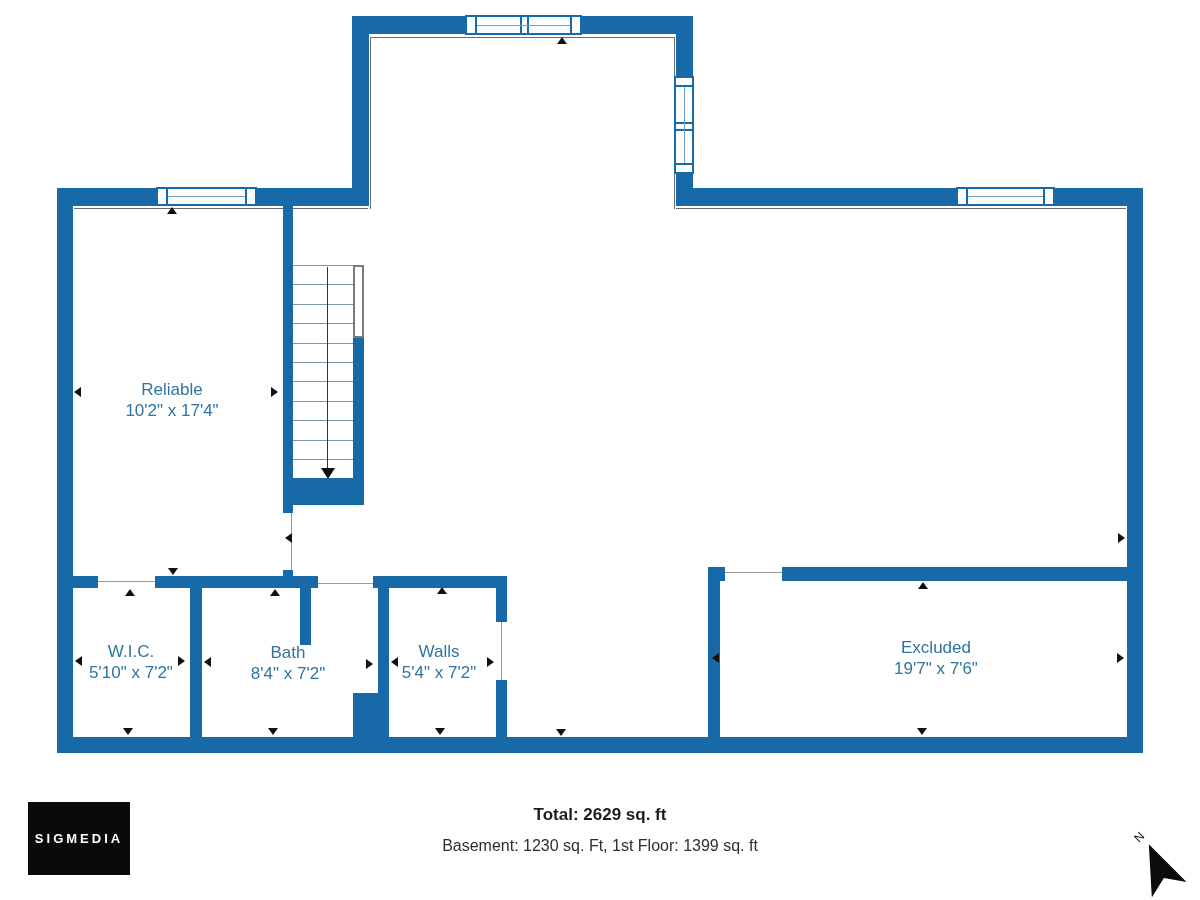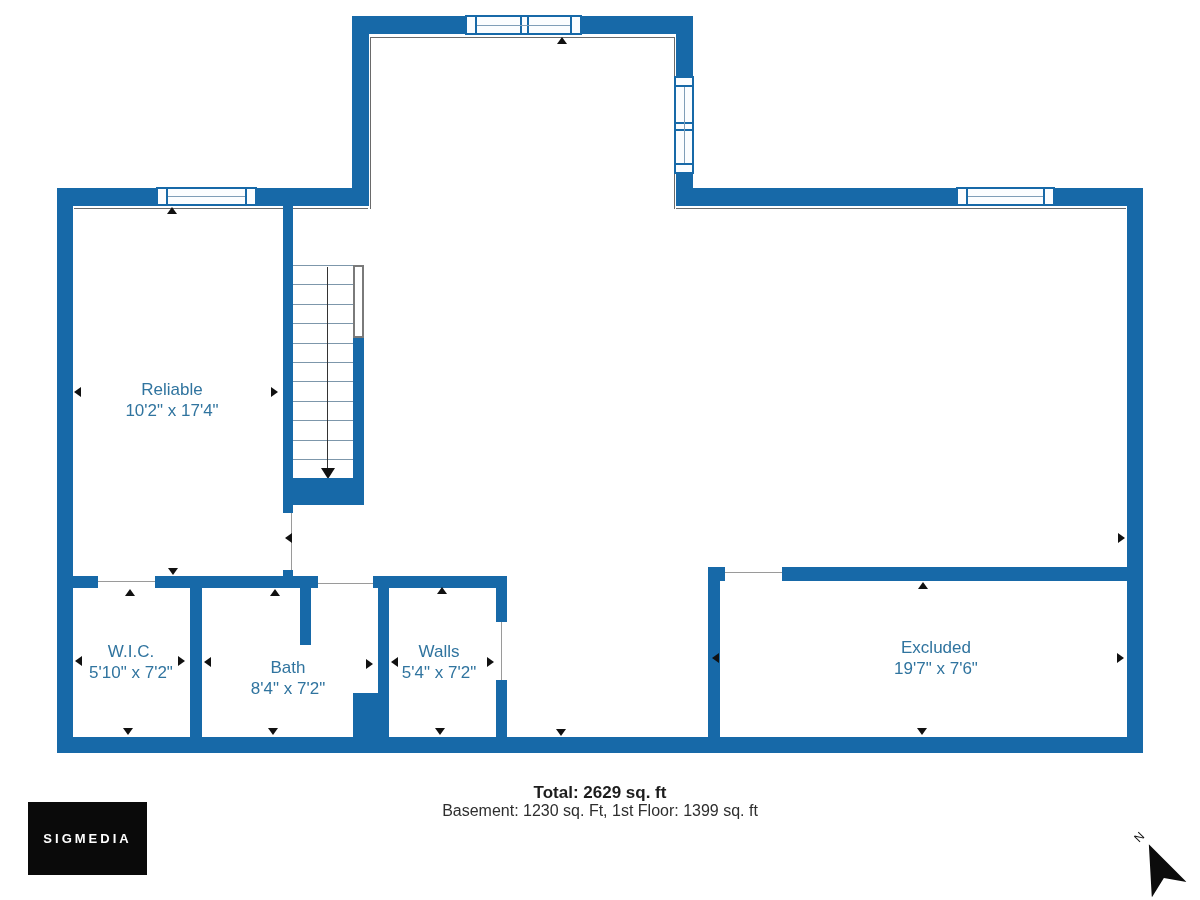--- a/index.html
+++ b/index.html
@@ -23,25 +23,25 @@
   .tri{position:absolute;width:0;height:0;}
   .tu{border-left:5px solid transparent;border-right:5px solid transparent;border-bottom:7px solid #111;}
   .td{border-left:5px solid transparent;border-right:5px solid transparent;border-top:7px solid #111;}
   .tlf{border-top:5px solid transparent;border-bottom:5px solid transparent;border-right:7px solid #111;}
   .trt{border-top:5px solid transparent;border-bottom:5px solid transparent;border-left:7px solid #111;}
   .win{position:absolute;background:#fbfdff;border:2px solid var(--wall);box-sizing:border-box;}
   .win i{position:absolute;background:var(--wall);}
   .win em{position:absolute;background:#7f9eb8;}
   .room-label{position:absolute;transform:translateX(-50%);text-align:center;color:var(--label);
     font-size:17px;line-height:21px;white-space:nowrap;}
-  .footer{position:absolute;left:0;top:783px;width:1200px;text-align:center;color:#2e2e2e;}
+  .footer{position:absolute;left:0;top:805px;width:1200px;text-align:center;color:#2e2e2e;}
   .footer .total{font-size:17px;font-weight:bold;color:#1d1d1d;line-height:19px;}
-  .footer .sub{font-size:16px;line-height:18px;}
+  .footer .sub{font-size:16px;line-height:18px;margin-top:13px;}
   .footer .disc{font-size:10px;color:#4e94c6;margin-top:11px;}
-  .logo{position:absolute;left:28px;top:802px;width:119px;height:73px;background:#0a0a0a;
+  .logo{position:absolute;left:28px;top:802px;width:102px;height:73px;background:#0a0a0a;
     display:flex;align-items:center;justify-content:center;}
   .logo span{color:#fff;font-size:13px;font-weight:600;letter-spacing:3px;}
   .compass{position:absolute;left:1128px;top:828px;width:70px;height:68px;}
   .compass .n{position:absolute;left:7px;top:2px;font-size:12px;color:#111;transform:rotate(-45deg);}
   .compass svg{position:absolute;left:12px;top:14px;transform:rotate(-24deg);}
 </style>
 </head>
 <body>
 
 <div class="plan">
@@ -146,21 +146,21 @@
   <div class="tri td" style="left:917px;top:728px;"></div>
 
   <div class="room-label" style="left:172px;top:379px;">
     <span>Reliable</span><br>
     <span>10'2" x 17'4"</span>
   </div>
   <div class="room-label" style="left:131px;top:641px;">
     <span>W.I.C.</span><br>
     <span>5'10" x 7'2"</span>
   </div>
-  <div class="room-label" style="left:288px;top:657px;">
+  <div class="room-label" style="left:288px;top:642px;">
     <span>Bath</span><br>
     <span>8'4" x 7'2"</span>
   </div>
   <div class="room-label" style="left:439px;top:641px;">
     <span>Walls</span><br>
     <span>5'4" x 7'2"</span>
   </div>
   <div class="room-label" style="left:936px;top:637px;">
     <span>Excluded</span><br>
     <span>19'7" x 7'6"</span>

